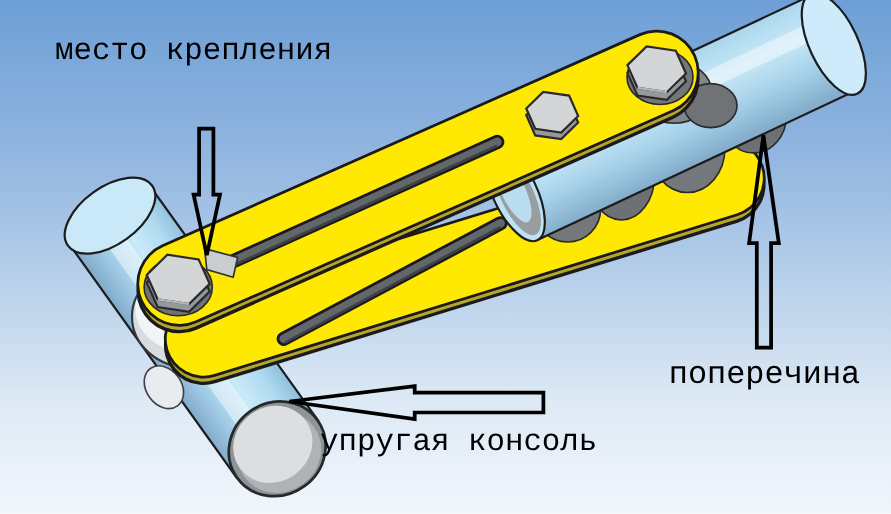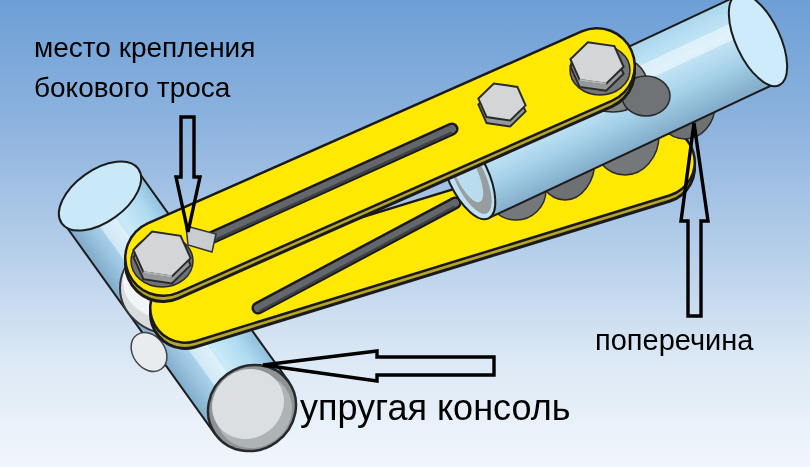--- a/index.html
+++ b/index.html
@@ -7,28 +7,28 @@
     position:relative;
     width:810px;height:467px;
     overflow:hidden;
     background:linear-gradient(180deg,#6D9FD6 0%,#8FB4DF 28%,#B3CDE9 52%,#DDE9F5 78%,#F1F6FC 100%);
     font-family:"Liberation Sans", sans-serif;
   }
   #scene-svg{position:absolute;left:0;top:0;}
   .diagram-label{
     position:absolute;
     color:#000;
-    font-family:Liberation Sans, sans-serif;
-    text-align:left;
+    font-family:Liberation Mono, monospace;
+    text-align:center;
     white-space:nowrap;
     pointer-events:none;
   }
   #label-attachment{left:34px;top:28px;width:284px;font-size:28px;line-height:40px;}
   #label-crossbar{left:595px;top:324px;width:200px;font-size:29px;}
-  #label-console{left:300px;top:387px;width:260px;font-size:36px;}
+  #label-console{left:287px;top:387px;width:260px;font-size:28px;}
 </style>
 </head>
 <body>
 
 <div id="stage">
 
   <svg id="scene-svg" width="810" height="467" viewBox="0 0 810 467">
     <defs>
       <linearGradient id="consoleGrad" gradientUnits="userSpaceOnUse" x1="63" y1="222" x2="137" y2="170">
         <stop offset="0" stop-color="#7FA9C9"></stop>
@@ -138,18 +138,17 @@
 
     <g fill="none" stroke="#000000" stroke-width="3.4" stroke-linejoin="miter">
       <path d="M181,117 L194,117 L194,177 L200,177 L188,232 L176,177 L181,177 Z"></path>
       <path d="M688,316 L688,221 L681,221 L694,123 L708,221 L701,221 L701,316 Z"></path>
       <path d="M263,365 L377,351 L377,357 L494,357 L494,375 L377,375 L377,381 Z"></path>
     </g>
   </svg>
 
   <div id="label-attachment" class="diagram-label">
     <div>место крепления</div>
-    <div>бокового троса</div>
   </div>
   <div id="label-crossbar" class="diagram-label">поперечина</div>
   <div id="label-console" class="diagram-label">упругая консоль</div>
 
 </div>
 
 </body></html>

